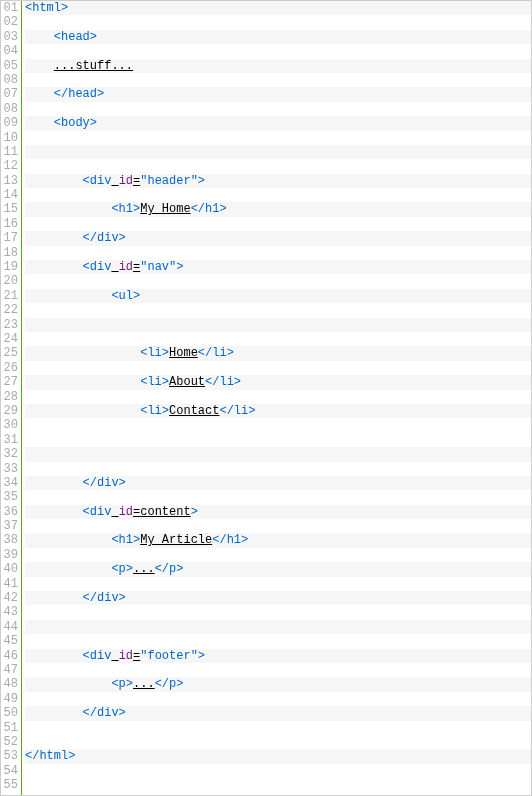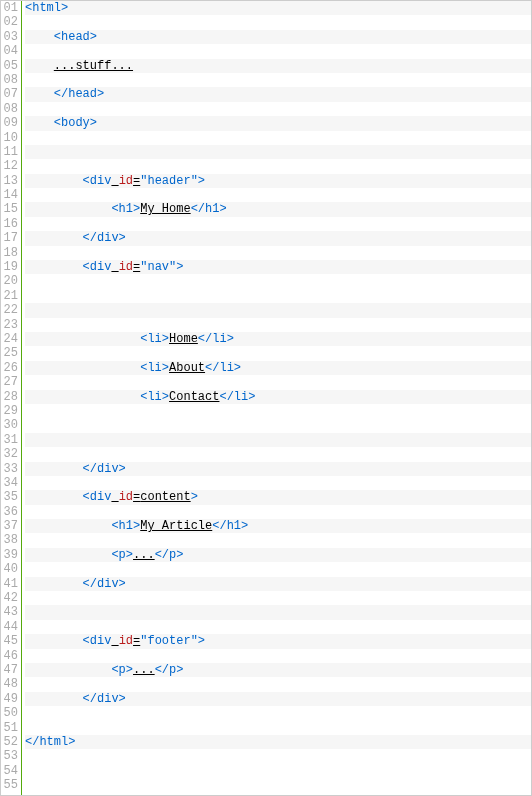--- a/index.html
+++ b/index.html
@@ -28,21 +28,21 @@
   }
   .line {
     height: 14.4px;
     line-height: 14.4px;
     white-space: pre;
   }
   .code .line.odd { background: #f6f6f6; }
   .code .line.even { background: #ffffff; }
   .gutter .line { background: #fff; text-align: right; }
   .tag { color: #0066cc; }
-  .attr { color: #b91c1c; }
+  .attr { color: #701a75; }
   .val { color: #0066cc; }
   .txt { color: #000; text-decoration: underline; }
 </style>
 </head>
 <body>
 
 <div class="gutter">
     <div class="line">01</div>
     <div class="line">02</div>
     <div class="line">03</div>
@@ -113,20 +113,21 @@
     <div class="line odd"></div>
     <div class="line even"></div>
     <div class="line odd"><span>        </span><span class="tag">&lt;div</span><span class="txt"> </span><span class="attr">id</span><span class="txt">=</span><span class="val">"header"</span><span class="tag">&gt;</span></div>
     <div class="line even"></div>
     <div class="line odd"><span>            </span><span class="tag">&lt;h1&gt;</span><span class="txt">My Home</span><span class="tag">&lt;/h1&gt;</span></div>
     <div class="line even"></div>
     <div class="line odd"><span>        </span><span class="tag">&lt;/div&gt;</span></div>
     <div class="line even"></div>
     <div class="line odd"><span>        </span><span class="tag">&lt;div</span><span class="txt"> </span><span class="attr">id</span><span class="txt">=</span><span class="val">"nav"</span><span class="tag">&gt;</span></div>
     <div class="line even"></div>
+    <div class="line odd"><span>            </span><span class="tag">&lt;ul&gt;</span></div>
     <div class="line even"></div>
     <div class="line odd"></div>
     <div class="line even"></div>
     <div class="line odd"><span>                </span><span class="tag">&lt;li&gt;</span><span class="txt">Home</span><span class="tag">&lt;/li&gt;</span></div>
     <div class="line even"></div>
     <div class="line odd"><span>                </span><span class="tag">&lt;li&gt;</span><span class="txt">About</span><span class="tag">&lt;/li&gt;</span></div>
     <div class="line even"></div>
     <div class="line odd"><span>                </span><span class="tag">&lt;li&gt;</span><span class="txt">Contact</span><span class="tag">&lt;/li&gt;</span></div>
     <div class="line even"></div>
     <div class="line even"></div>

